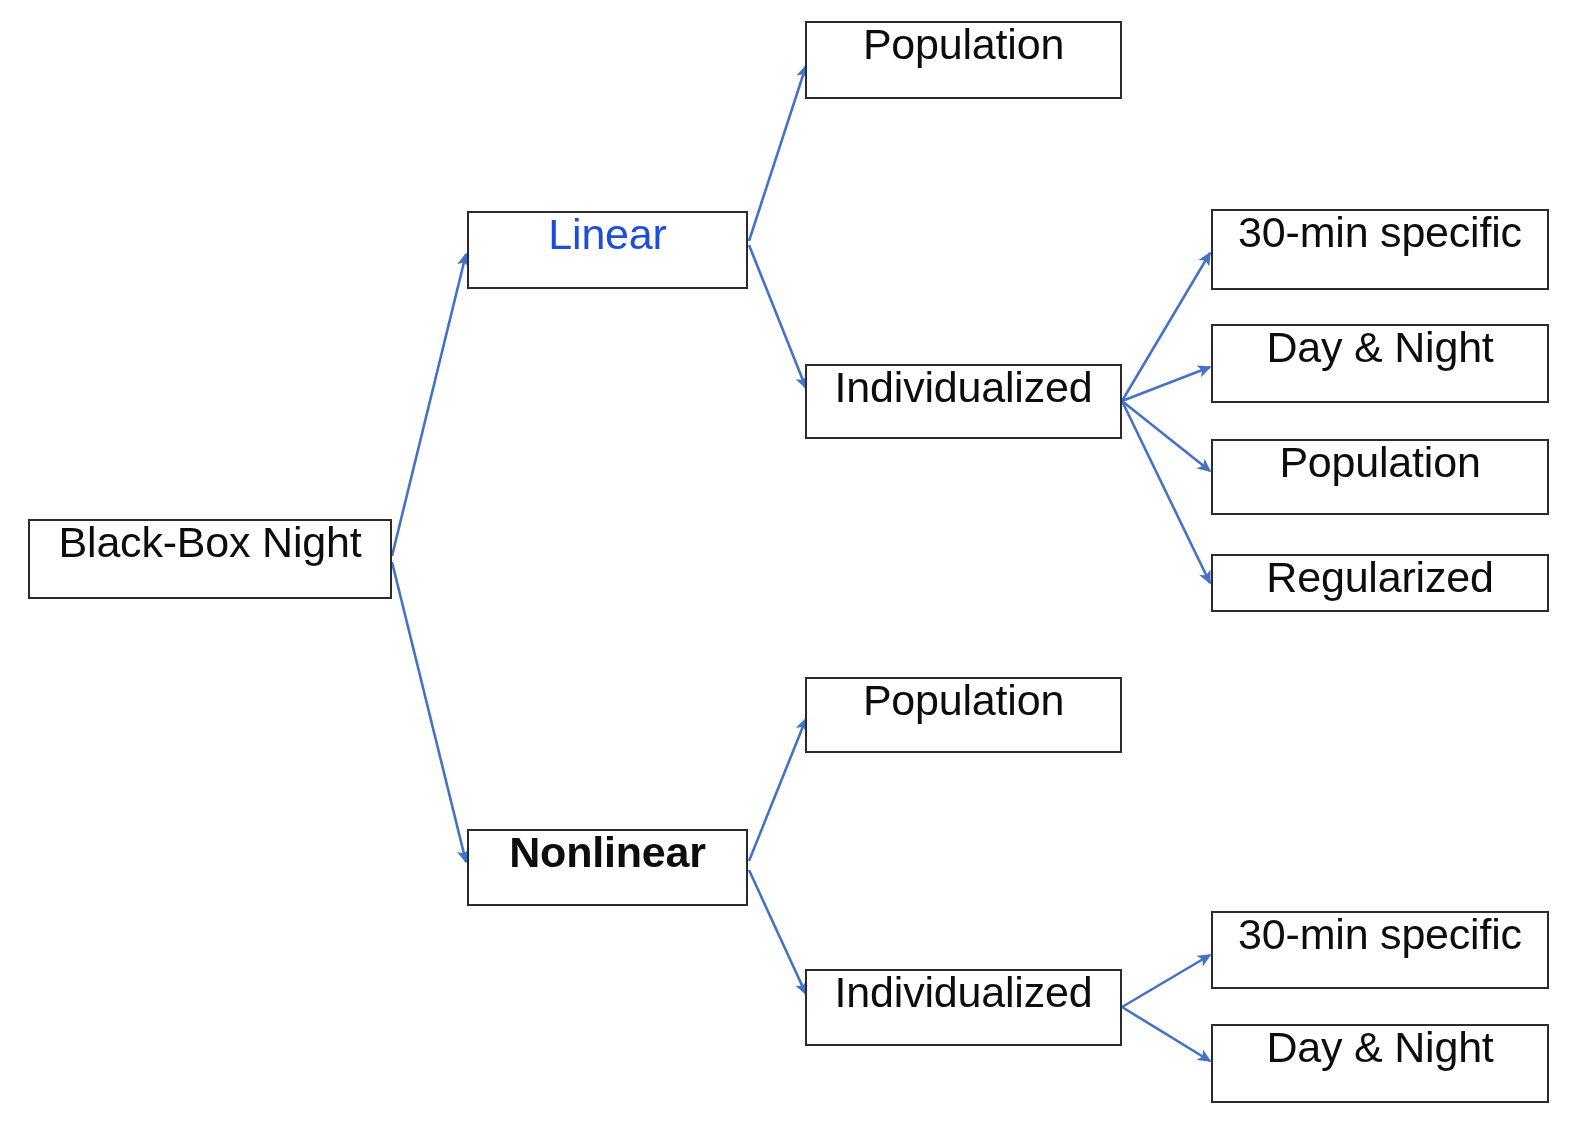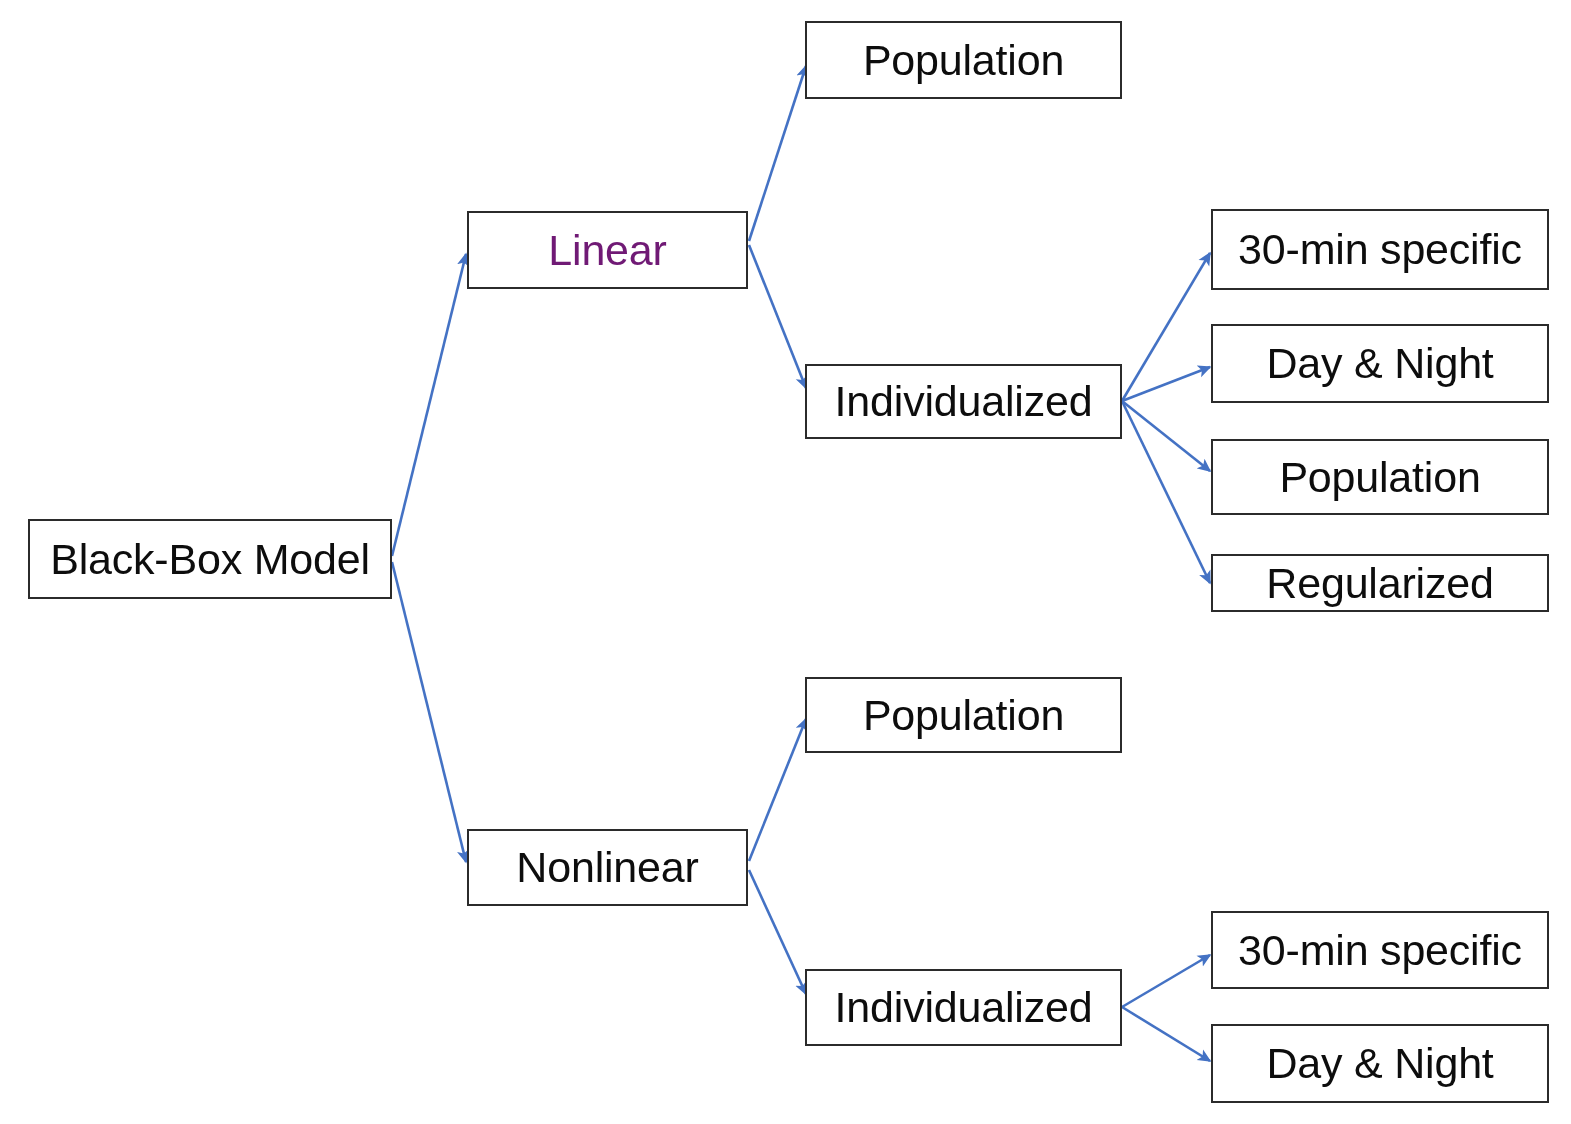--- a/index.html
+++ b/index.html
@@ -22,21 +22,21 @@
     width: 1571px;
     height: 1124px;
     pointer-events: none;
   }
   .node {
     position: absolute;
     box-sizing: border-box;
     border: 2px solid #2b2b2b;
     background: #ffffff;
     display: flex;
-    align-items: center;
+    align-items: flex-start;
     justify-content: center;
     z-index: 2;
   }
   .node-label {
     font-family: "Liberation Sans", sans-serif;
     color: #0d0d0d;
     font-size: 43px;
     line-height: 1;
     font-weight: 400;
     white-space: nowrap;
@@ -60,45 +60,45 @@
       <line x1="1122" y1="401" x2="1210" y2="253" stroke="#4472c4" stroke-width="2.6" marker-end="url(#arrowhead)"></line>
       <line x1="1122" y1="401" x2="1210" y2="367" stroke="#4472c4" stroke-width="2.6" marker-end="url(#arrowhead)"></line>
       <line x1="1122" y1="401" x2="1210" y2="471" stroke="#4472c4" stroke-width="2.6" marker-end="url(#arrowhead)"></line>
       <line x1="1122" y1="401" x2="1210" y2="583" stroke="#4472c4" stroke-width="2.6" marker-end="url(#arrowhead)"></line>
       <line x1="749" y1="861" x2="806" y2="719" stroke="#4472c4" stroke-width="2.6" marker-end="url(#arrowhead)"></line>
       <line x1="749" y1="870" x2="806" y2="994" stroke="#4472c4" stroke-width="2.6" marker-end="url(#arrowhead)"></line>
       <line x1="1122" y1="1007" x2="1210" y2="955" stroke="#4472c4" stroke-width="2.6" marker-end="url(#arrowhead)"></line>
       <line x1="1122" y1="1007" x2="1210" y2="1061" stroke="#4472c4" stroke-width="2.6" marker-end="url(#arrowhead)"></line>
     </svg>
 <div class="node" style="left: 28px; top: 519px; width: 364px; height: 80px; border-color: rgb(43, 43, 43); background: rgb(255, 255, 255);">
-      <span class="node-label" style="color: rgb(13, 13, 13);">Black-Box Model</span>
+      <span class="node-label" style="color: rgb(13, 13, 13);">Black-Box Night</span>
     </div>
     <div class="node" style="left: 467px; top: 211px; width: 281px; height: 78px; border-color: rgb(43, 43, 43); background: rgb(255, 255, 255);">
-      <span class="node-label" style="color: #701a75;">Linear</span>
+      <span class="node-label" style="color: #1d4ed8;">Linear</span>
     </div>
     <div class="node" style="left: 805px; top: 21px; width: 317px; height: 78px; border-color: rgb(43, 43, 43); background: rgb(255, 255, 255);">
       <span class="node-label" style="color: rgb(13, 13, 13);">Population</span>
     </div>
     <div class="node" style="left: 805px; top: 364px; width: 317px; height: 75px; border-color: rgb(43, 43, 43); background: rgb(255, 255, 255);">
       <span class="node-label" style="color: rgb(13, 13, 13);">Individualized</span>
     </div>
     <div class="node" style="left: 1211px; top: 209px; width: 338px; height: 81px; border-color: rgb(43, 43, 43); background: rgb(255, 255, 255);">
       <span class="node-label" style="color: rgb(13, 13, 13);">30-min specific</span>
     </div>
     <div class="node" style="left: 1211px; top: 324px; width: 338px; height: 79px; border-color: rgb(43, 43, 43); background: rgb(255, 255, 255);">
       <span class="node-label" style="color: rgb(13, 13, 13);">Day &amp; Night</span>
     </div>
     <div class="node" style="left: 1211px; top: 439px; width: 338px; height: 76px; border-color: rgb(43, 43, 43); background: rgb(255, 255, 255);">
       <span class="node-label" style="color: rgb(13, 13, 13);">Population</span>
     </div>
     <div class="node" style="left: 1211px; top: 554px; width: 338px; height: 58px; border-color: rgb(43, 43, 43); background: rgb(255, 255, 255);">
       <span class="node-label" style="color: rgb(13, 13, 13);">Regularized</span>
     </div>
     <div class="node" style="left: 467px; top: 829px; width: 281px; height: 77px; border-color: rgb(43, 43, 43); background: rgb(255, 255, 255);">
-      <span class="node-label" style="color: rgb(13, 13, 13);">Nonlinear</span>
+      <span class="node-label" style="color: rgb(13, 13, 13); font-weight: bold;">Nonlinear</span>
     </div>
     <div class="node" style="left: 805px; top: 677px; width: 317px; height: 76px; border-color: rgb(43, 43, 43); background: rgb(255, 255, 255);">
       <span class="node-label" style="color: rgb(13, 13, 13);">Population</span>
     </div>
     <div class="node" style="left: 805px; top: 969px; width: 317px; height: 77px; border-color: rgb(43, 43, 43); background: rgb(255, 255, 255);">
       <span class="node-label" style="color: rgb(13, 13, 13);">Individualized</span>
     </div>
     <div class="node" style="left: 1211px; top: 911px; width: 338px; height: 78px; border-color: rgb(43, 43, 43); background: rgb(255, 255, 255);">
       <span class="node-label" style="color: rgb(13, 13, 13);">30-min specific</span>
     </div>

